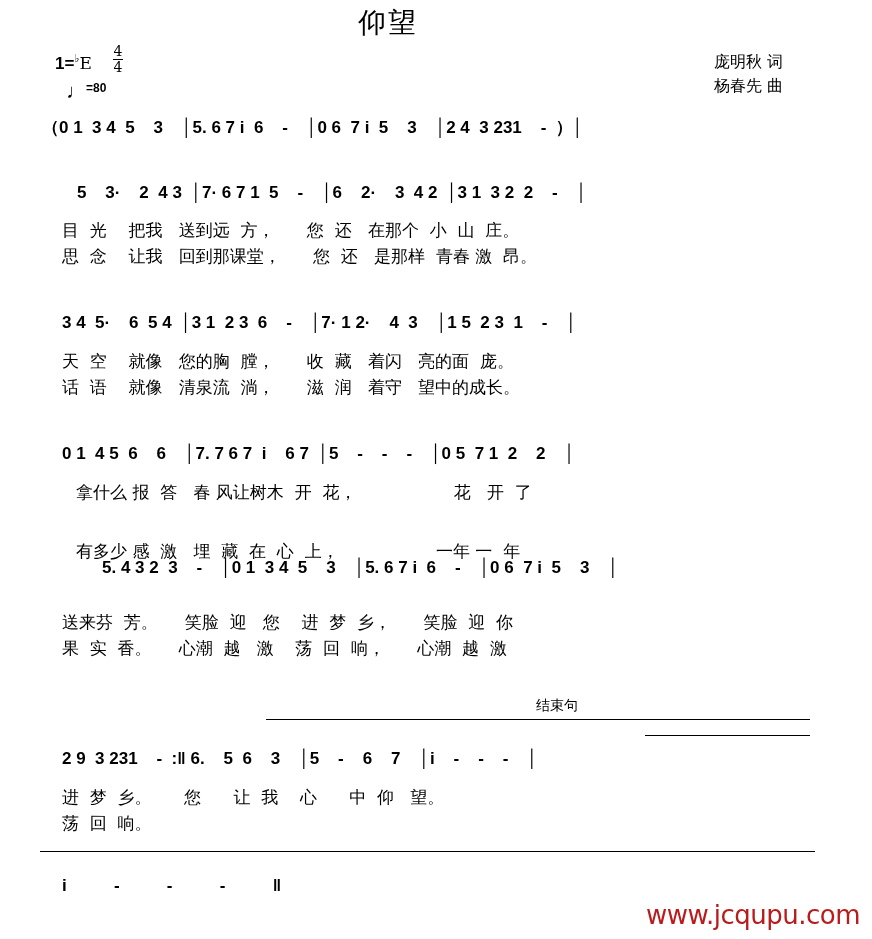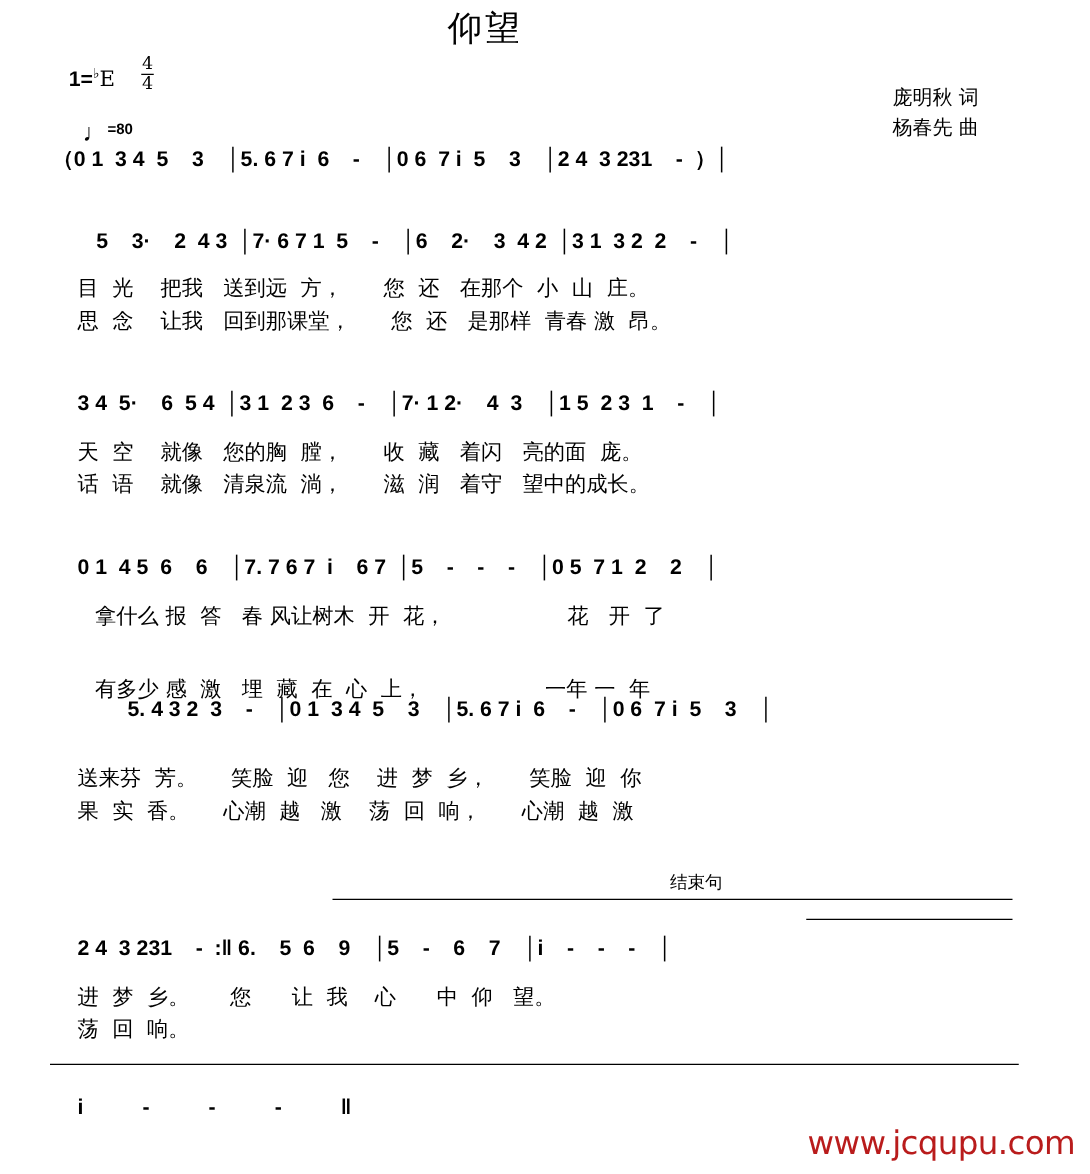--- a/index.html
+++ b/index.html
@@ -7,23 +7,23 @@
          font-family: "DejaVu Sans", sans-serif; color: #000; }
   .abs { position: absolute; }
   .title { left: 0; width: 776px; top: 4px; text-align: center; font-size: 28px;
            font-family: "DejaVu Serif", serif; letter-spacing: 2px; }
   .key { left: 55px; top: 52px; font-size: 17px; font-family: "DejaVu Serif", serif; }
   .key b { font-family: "Liberation Sans", sans-serif; font-weight: bold; }
   .key sup { font-size: 11px; }
   .meter { left: 113px; top: 44px; font-size: 14px; font-family: "DejaVu Serif", serif;
            line-height: 15px; text-align: center; }
   .tempo { left: 66px; top: 80px; font-size: 12px; font-weight: bold;
-           font-family: "Liberation Sans", sans-serif; margin-top: 16px; }
+           font-family: "Liberation Sans", sans-serif; }
   .note-glyph { display: inline-block; font-size: 20px; vertical-align: -6px; }
-  .credits { left: 714px; top: 66px; font-size: 16px; line-height: 24px;
+  .credits { left: 714px; top: 50px; font-size: 16px; line-height: 24px;
              font-family: "DejaVu Serif", serif; }
   .row { left: 0; width: 872px; height: 34px; }
   .notes { font-family: "Liberation Sans", sans-serif; font-weight: bold; font-size: 17px;
            white-space: pre; letter-spacing: 0px; }
   .lyr { font-family: "DejaVu Sans", sans-serif; font-size: 17px; white-space: pre; text-align: right; }
   .volta { position: absolute; border-top: 1px solid #000; }
   .watermark { right: 12px; top: 900px; font-size: 26px; font-family: "DejaVu Sans", sans-serif;
                color: #b91c1c; letter-spacing: -0.5px; }
 </style>
 </head>
@@ -72,21 +72,21 @@
 <div class="abs row" style="top:558px;margin-left:40px;">
   <div class="notes abs" style="left:62px;top:0;">5. 4 3 2  3    -    │0 1  3 4  5    3    │5. 6 7 i  6    -    │0 6  7 i  5    3    │</div>
 </div>
 <div class="abs lyr" style="left:62px;top:611px;">送来芬  芳。     笑脸  迎   您    进  梦  乡，      笑脸  迎  你</div>
 <div class="abs lyr" style="left:62px;top:637px;">果  实  香。     心潮  越   激    荡  回  响，      心潮  越  激</div>
 
 <div class="abs" style="left:536px;top:697px;font-size:14px;">结束句</div>
 <div class="volta" style="left:266px;top:719px;width:544px;"></div>
 <div class="volta" style="left:645px;top:735px;width:165px;"></div>
 <div class="abs row" style="top:749px;">
-  <div class="notes abs" style="left:62px;top:0;">2 4  3 231    -  :‖ 6.    5  6    9    │5    -    6    7    │i    -    -    -    │</div>
+  <div class="notes abs" style="left:62px;top:0;">2 9  3 231    -  :‖ 6.    5  6    3    │5    -    6    7    │i    -    -    -    │</div>
 </div>
 <div class="abs lyr" style="left:62px;top:786px;">进  梦  乡。      您      让  我    心      中  仰   望。</div>
 <div class="abs lyr" style="left:62px;top:812px;">荡  回  响。</div>
 
 <div class="volta" style="left:40px;top:851px;width:775px;"></div>
 <div class="abs row" style="top:876px;">
   <div class="notes abs" style="left:62px;top:0;">i          -          -          -          ‖</div>
 </div>
 
 <div class="abs watermark">www.jcqupu.com</div>

